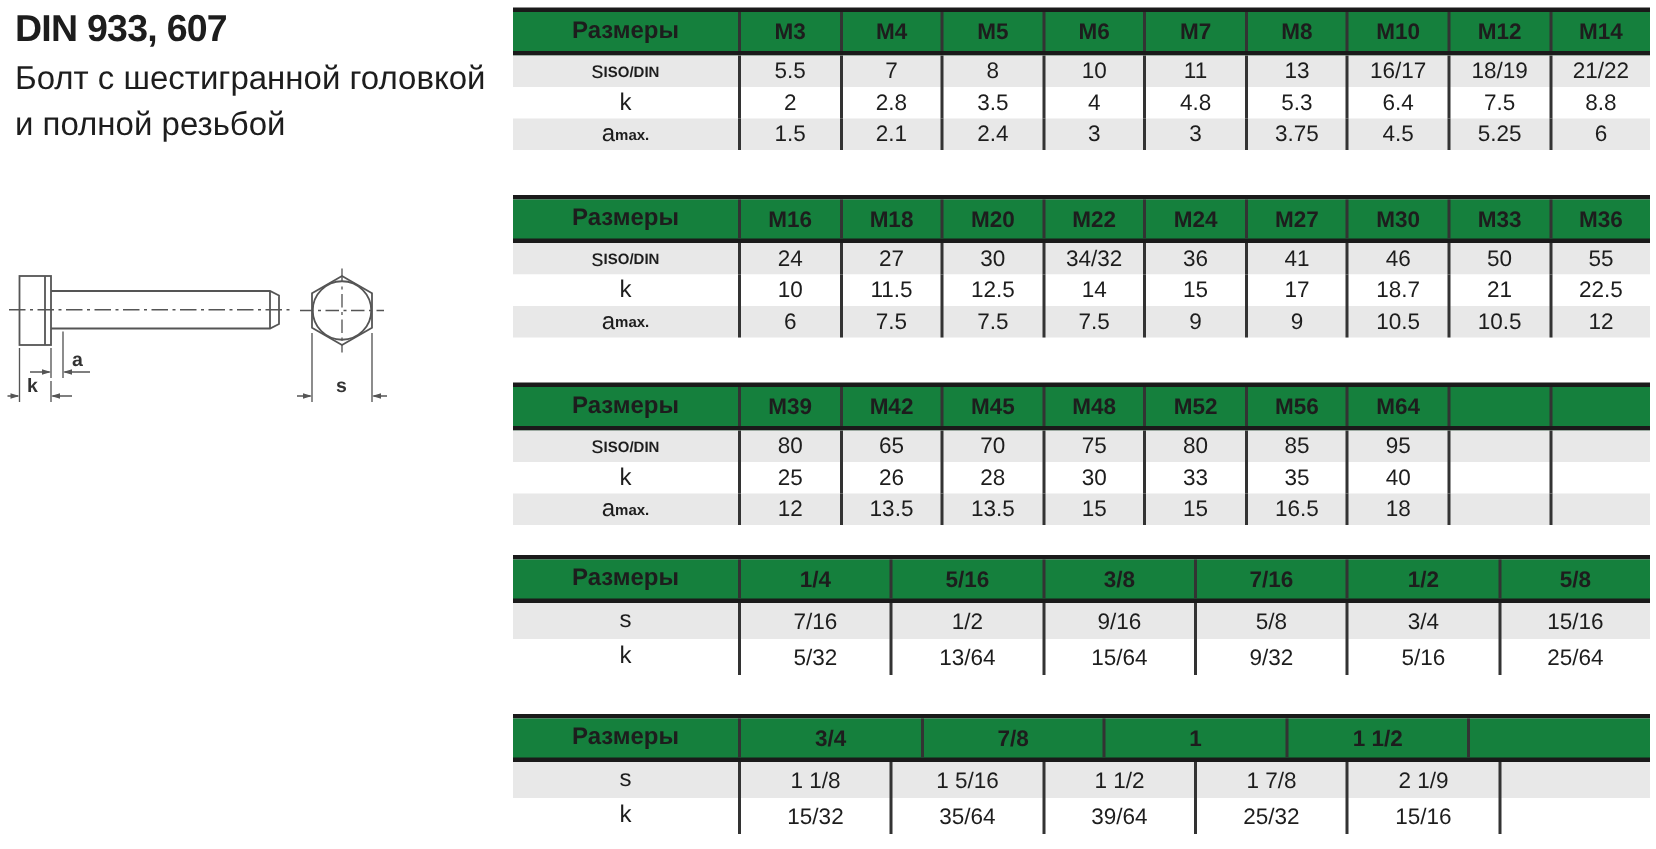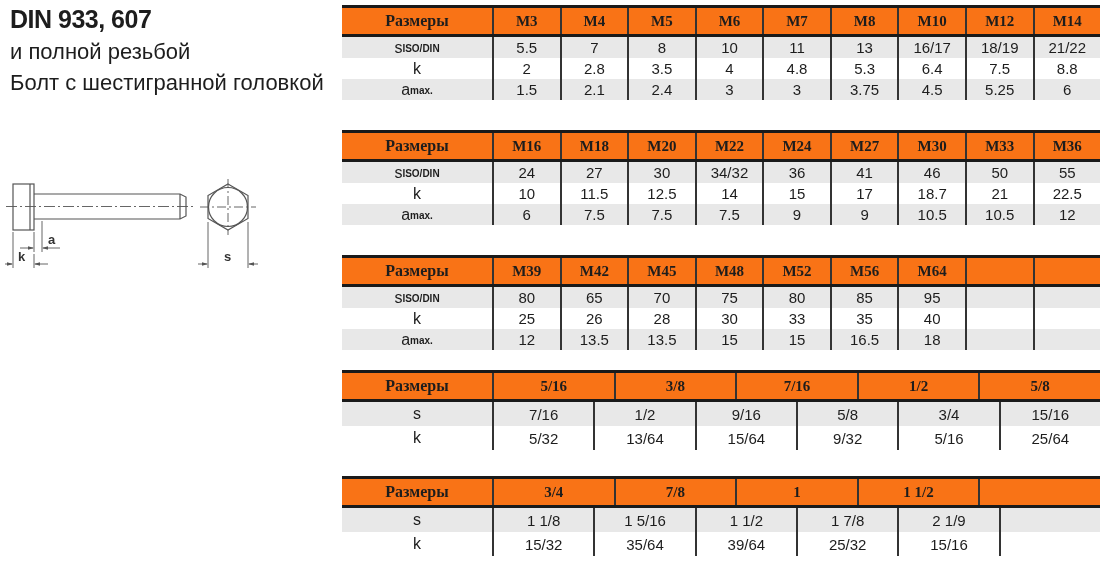--- a/index.html
+++ b/index.html
@@ -11,39 +11,39 @@
   
   .left-panel{position:absolute;left:10px;top:2px;width:330px;}
   .title-line{font-size:25px;font-weight:bold;line-height:34px;letter-spacing:-0.5px;}
   .subtitle-line{font-size:22px;line-height:31px;}
   .drawing-svg{position:absolute;left:4px;top:172px;}
 
   
   .tables-panel{position:absolute;left:342px;top:0;width:758px;}
   .dim-table{border-top:3px solid #1a1a1a;}
   .trow{display:flex;align-items:stretch;}
-  .trow.header{height:26px;background:#f97316;border-bottom:3px solid #1a1a1a;font-weight:bold;font-family:Liberation Serif, serif;}
+  .trow.header{height:26px;background:#15803d;border-bottom:3px solid #1a1a1a;font-weight:bold;}
   .trow.light{background:#e8e8e8;}
   .trow.white{background:#ffffff;}
   .tcell{
     flex:1 1 0;display:flex;align-items:center;justify-content:center;
     font-size:15px;min-width:0;
   }
   .tcell + .tcell{border-left:2px solid #333333;}
   .tcell.label{flex:0 0 150px;font-size:16px;}
   .trow.header .tcell.label{font-size:16px;}
   .sub{font-size:10px;font-weight:bold;align-self:flex-end;margin-bottom:4px;}
 </style>
 </head>
 <body>
 
 <div class="left-panel">
   <div class="title-line">DIN 933, 607</div>
+  <div class="subtitle-line">Болт с шестигранной головкой</div>
   <div class="subtitle-line">и полной резьбой</div>
-  <div class="subtitle-line">Болт с шестигранной головкой</div>
 </div>
 
 <svg class="drawing-svg" width="280" height="105" viewBox="0 0 280 105">
   <g stroke="#555555" stroke-width="1.2" fill="none">
 
     <rect x="9" y="12" width="21" height="46"></rect>
     <line x1="26" y1="12" x2="26" y2="58"></line>
 
     <path d="M30,22 L176,22 L182,25 L182,44 L176,47 L30,47"></path>
     <line x1="176" y1="22" x2="176" y2="47"></line>
@@ -238,20 +238,21 @@
         <div class="tcell">15</div>
         <div class="tcell">16.5</div>
         <div class="tcell">18</div>
         <div class="tcell"></div>
         <div class="tcell"></div>
       </div>
     </div>
     <div class="dim-table" style="margin-top: 20px;">
       <div class="trow header">
         <div class="tcell label">Размеры</div>
+        <div class="tcell">1/4</div>
         <div class="tcell">5/16</div>
         <div class="tcell">3/8</div>
         <div class="tcell">7/16</div>
         <div class="tcell">1/2</div>
         <div class="tcell">5/8</div>
       </div>
       <div class="trow light" style="height: 24px;">
         <div class="tcell label">s</div>
         <div class="tcell">7/16</div>
         <div class="tcell">1/2</div>

